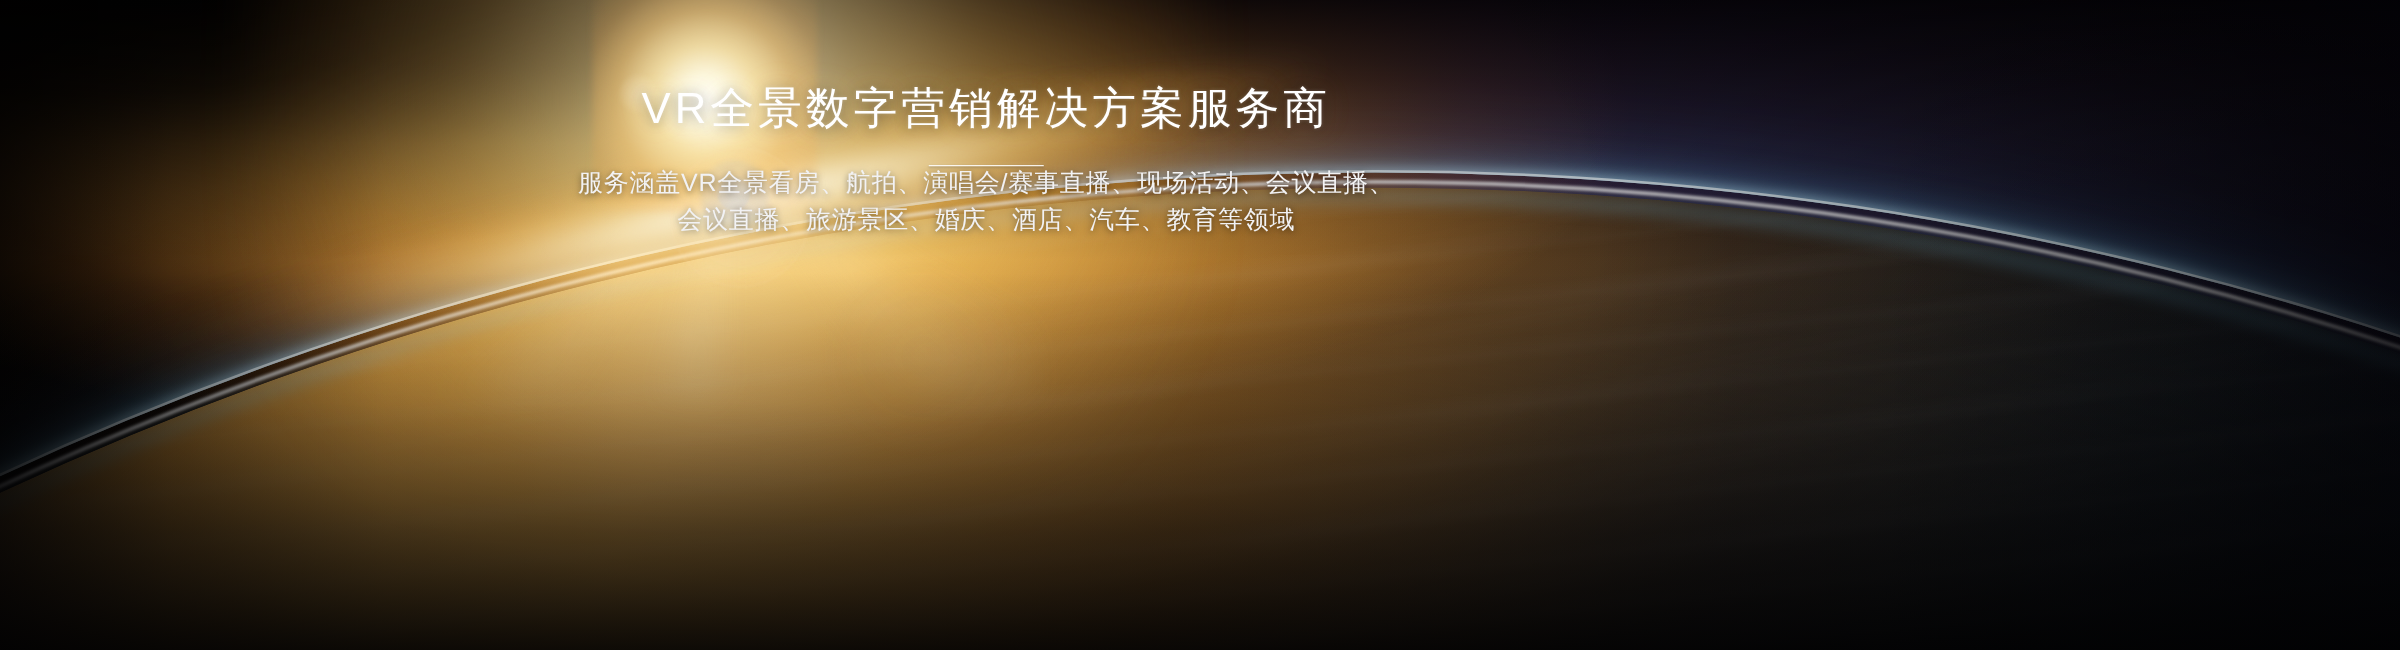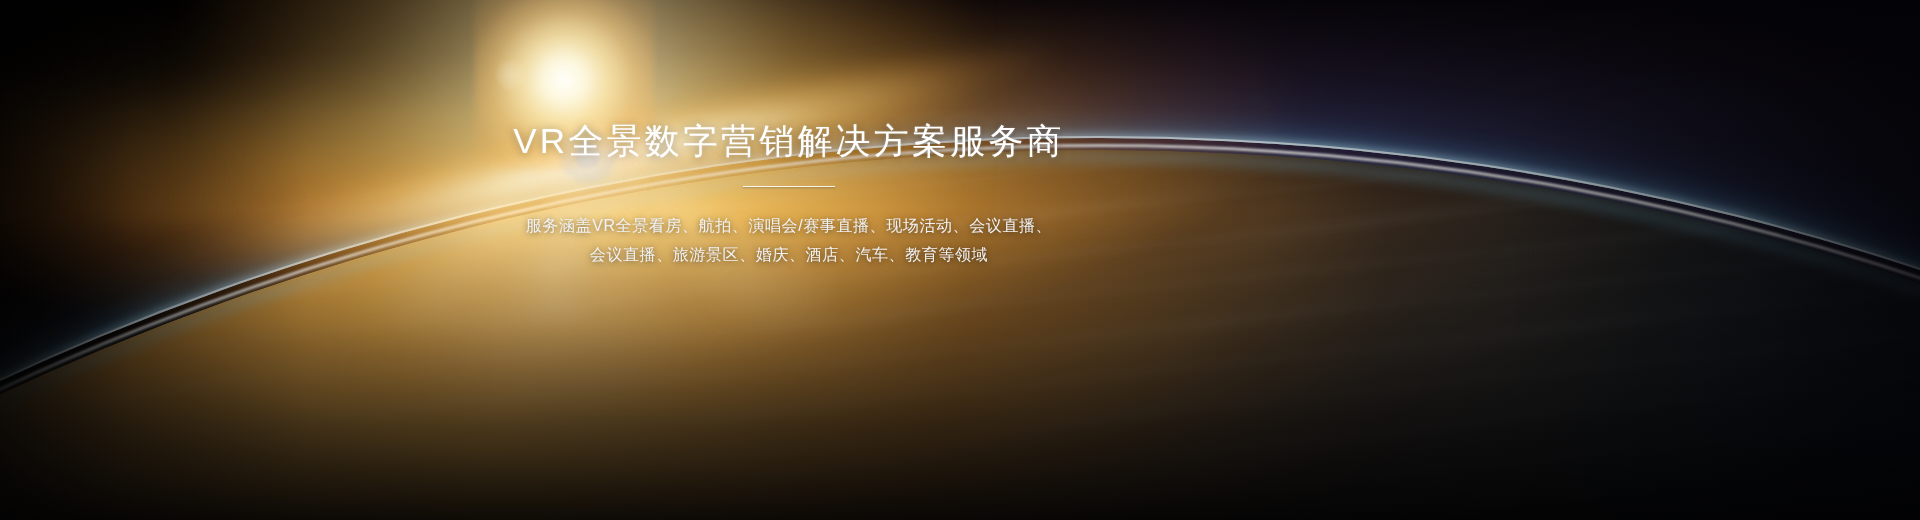--- a/index.html
+++ b/index.html
@@ -310,21 +310,21 @@
   
   .content {
     position:absolute;
     left:0; top:0;
     width:1578px;        
     height:520px;
     display:flex;
     flex-direction:column;
     align-items:center;
     justify-content:flex-start;
-    padding-top:118px;
+    padding-top:64px;
     z-index:40;
   }
 
   .hero-title {
     font-size:35px;
     line-height:46px;
     font-weight:400;
     color:#ffffff;
     letter-spacing:3.2px;
     white-space:nowrap;
@@ -336,23 +336,22 @@
 
   .divider {
     width:92px;
     height:1px;
     background:rgba(255,255,255,0.88);
     margin-top:22px;
     box-shadow:0 0 4px rgba(255,255,255,0.35), 0 1px 2px rgba(0,0,0,0.35);
   }
 
   .hero-sub {
-    margin-top:24px;
     text-align:center;
-    font-size:16px;
+    font-size:20px;
     line-height:29px;
     font-weight:400;
     color:#f2f2f4;
     letter-spacing:0.6px;
     white-space:nowrap;
     text-shadow:0 1px 6px rgba(0,0,0,0.55);
   }
   .hero-sub .sub-line { display:block; }
 </style>
 </head>

